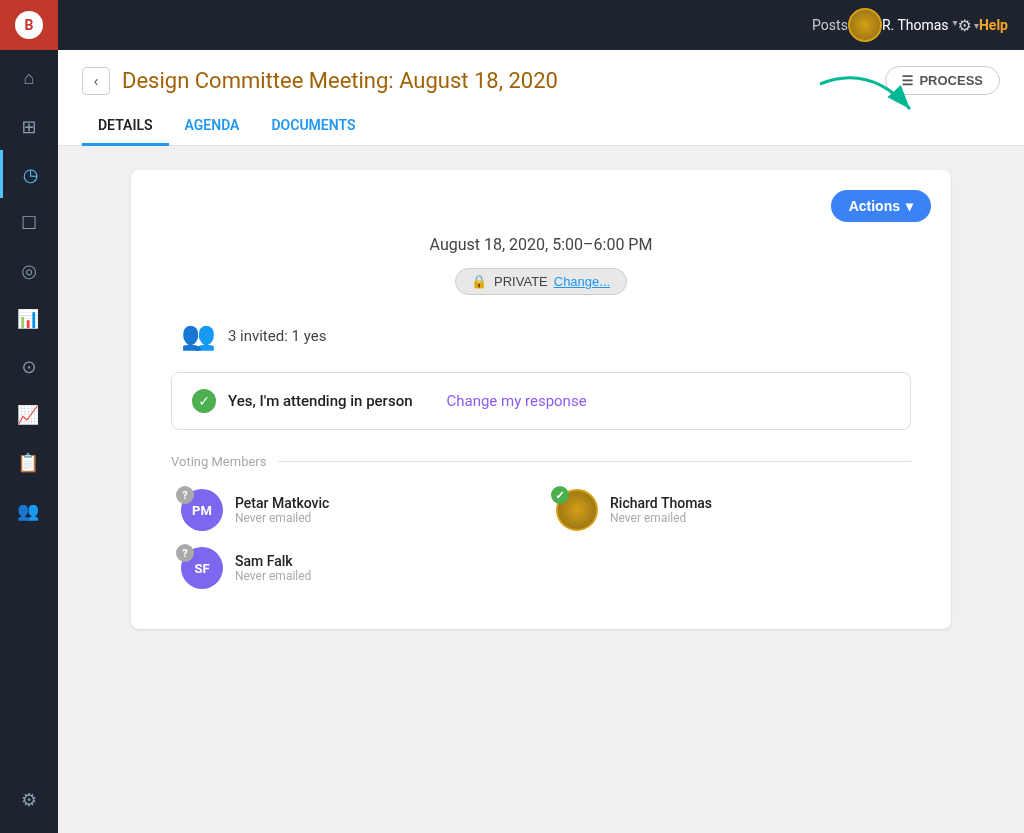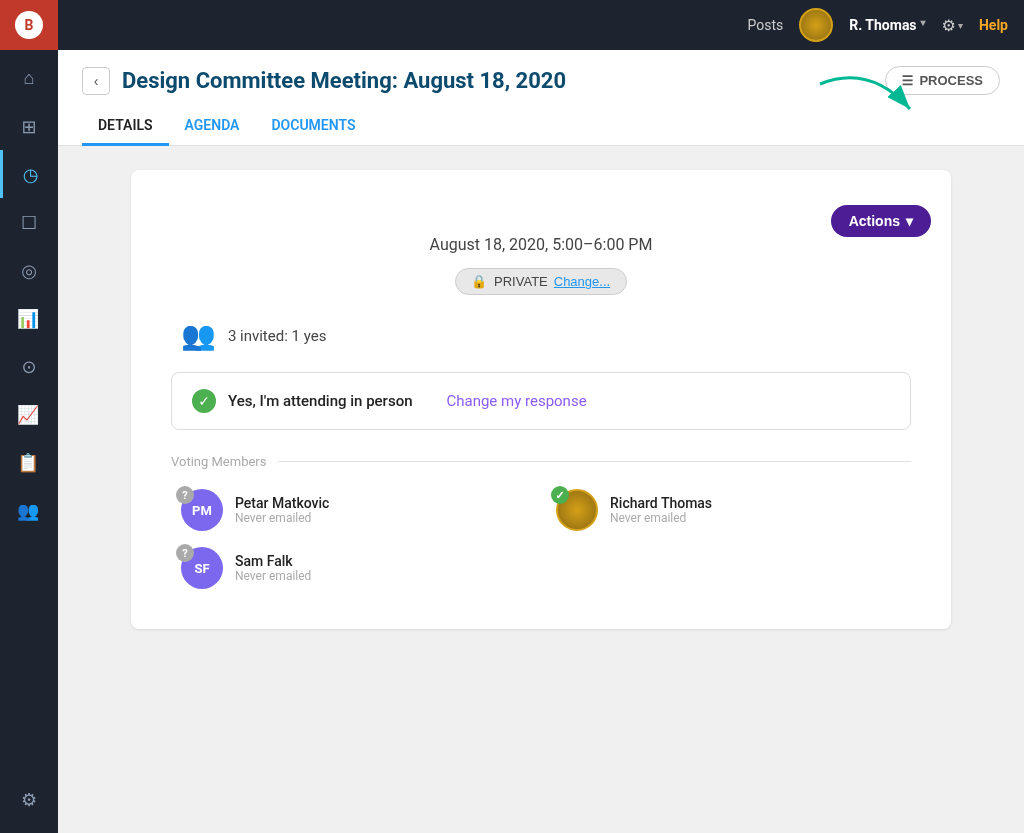--- a/index.html
+++ b/index.html
@@ -67,21 +67,20 @@
     }
 
     
     .top-nav {
       background: #1e2330;
       height: 50px;
       display: flex;
       align-items: center;
       justify-content: flex-end;
       padding: 0 16px;
-      gap: 16px;
       flex-shrink: 0;
     }
     .nav-posts {
       color: #ccc;
       font-size: 14px;
       cursor: pointer;
     }
     .avatar-flower {
       width: 34px;
       height: 34px;
@@ -89,21 +88,20 @@
       border-radius: 50%;
       border: 2px solid #d4a017;
     }
     .nav-username {
       color: #fff;
       font-size: 14px;
       cursor: pointer;
       display: flex;
       align-items: flex-start;
       gap: 4px;
-      font-weight: bold;
     }
     .nav-gear {
       color: #ccc;
       font-size: 16px;
       cursor: pointer;
       display: flex;
       align-items: center;
       gap: 2px;
     }
     .nav-help {
@@ -150,22 +148,22 @@
       display: flex;
       align-items: center;
       justify-content: center;
       cursor: pointer;
       color: #555;
       font-size: 14px;
       background: white;
     }
     .page-title {
       font-size: 22px;
-      font-weight: 700;
-      color: #0c4a6e;
+      font-weight: 400;
+      color: #a16207;
     }
     .process-btn {
       border: 1px solid #ccc;
       border-radius: 20px;
       padding: 6px 16px;
       font-size: 13px;
       font-weight: 600;
       color: #555;
       background: white;
       cursor: pointer;
@@ -204,32 +202,31 @@
       padding: 30px 40px 40px;
       max-width: 820px;
       margin: 0 auto;
       position: relative;
       box-shadow: 0 1px 3px rgba(0,0,0,0.1);
     }
     .actions-btn {
       position: absolute;
       top: 20px;
       right: 20px;
-      background: #4c1d95;
+      background: #3b82f6;
       color: white;
       border: none;
       border-radius: 20px;
       padding: 8px 18px;
       font-size: 14px;
       font-weight: 600;
       cursor: pointer;
       display: flex;
       align-items: center;
       gap: 6px;
-      margin-top: 15px;
     }
     .meeting-title {
       text-align: center;
       font-size: 28px;
       font-weight: 600;
       color: #222;
       margin-bottom: 8px;
       margin-top: 10px;
     }
     .meeting-date {

